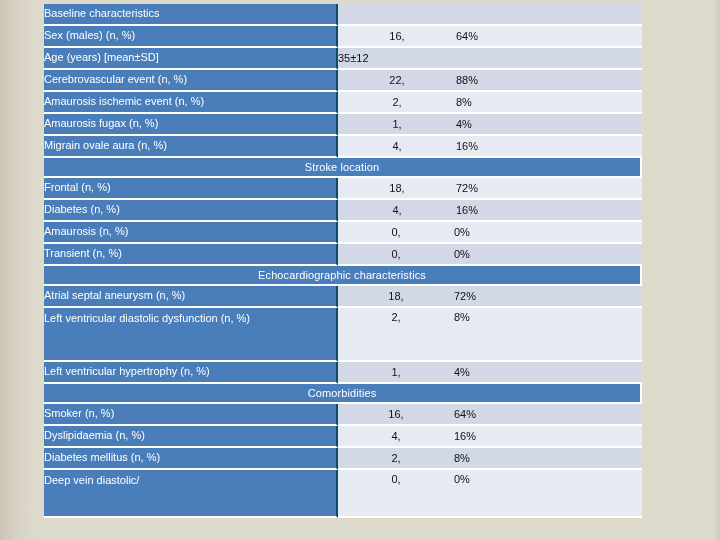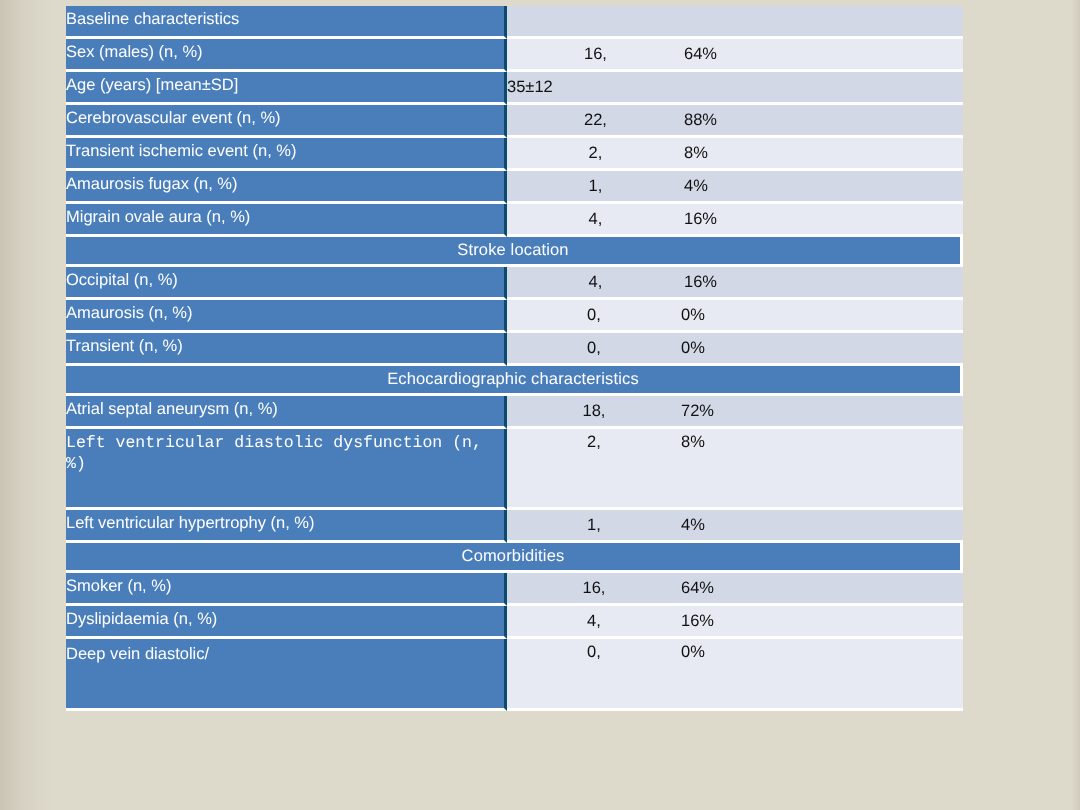--- a/index.html
+++ b/index.html
@@ -70,21 +70,21 @@
   
   .label {
     background: #4a7ebb;
     color: #ffffff;
     font-size: 11px;
     padding-left: 6px;
     height: 20px;
     border-right: 2px solid #0c4a6e;
     line-height: 1.25;
   }
-  .label.tall   { height: 48px; vertical-align: top; padding-top: 4px; font-family: Liberation Mono, monospace; }
+  .label.tall   { height: 48px; vertical-align: top; padding-top: 4px; }
   .label.tall2  { height: 42px; vertical-align: top; padding-top: 4px; }
 
   
   .value {
     font-size: 11px;
     color: #111111;
     height: 20px;
     padding: 0;
   }
   .value.dark  { background: #d2d8e6; }
@@ -155,21 +155,21 @@
       <tr>
         <td class="label">Cerebrovascular event (n, %)</td>
         <td class="value dark">
           <div class="vgrid">
             <span class="vnum">22,</span>
             <span class="vpct">88%</span>
           </div>
         </td>
       </tr>
       <tr>
-        <td class="label">Transient ischemic event (n, %)</td>
+        <td class="label">Amaurosis ischemic event (n, %)</td>
         <td class="value light">
           <div class="vgrid">
             <span class="vnum">2,</span>
             <span class="vpct">8%</span>
           </div>
         </td>
       </tr>
       <tr>
         <td class="label">Amaurosis fugax (n, %)</td>
         <td class="value dark">
@@ -186,21 +186,30 @@
             <span class="vnum">4,</span>
             <span class="vpct">16%</span>
           </div>
         </td>
       </tr>
 
       <tr>
         <td class="bar" colspan="2">Stroke location</td>
       </tr>
       <tr>
-        <td class="label">Occipital (n, %)</td>
+        <td class="label">Frontal (n, %)</td>
+        <td class="value light">
+          <div class="vgrid">
+            <span class="vnum">18,</span>
+            <span class="vpct">72%</span>
+          </div>
+        </td>
+      </tr>
+      <tr>
+        <td class="label">Diabetes (n, %)</td>
         <td class="value dark">
           <div class="vgrid">
             <span class="vnum">4,</span>
             <span class="vpct">16%</span>
           </div>
         </td>
       </tr>
       <tr>
         <td class="label">Amaurosis (n, %)</td>
         <td class="value light">
@@ -262,20 +271,29 @@
             <span class="vpct">64%</span>
           </div>
         </td>
       </tr>
       <tr>
         <td class="label">Dyslipidaemia (n, %)</td>
         <td class="value light">
           <div class="vgrid wide">
             <span class="vnum">4,</span>
             <span class="vpct">16%</span>
+          </div>
+        </td>
+      </tr>
+      <tr>
+        <td class="label">Diabetes mellitus (n, %)</td>
+        <td class="value dark">
+          <div class="vgrid wide">
+            <span class="vnum">2,</span>
+            <span class="vpct">8%</span>
           </div>
         </td>
       </tr>
       <tr>
         <td class="label tall2">
           <span>Deep vein diastolic/</span>
           
         </td>
         <td class="value light tall2">
           <div class="vgrid wide">

